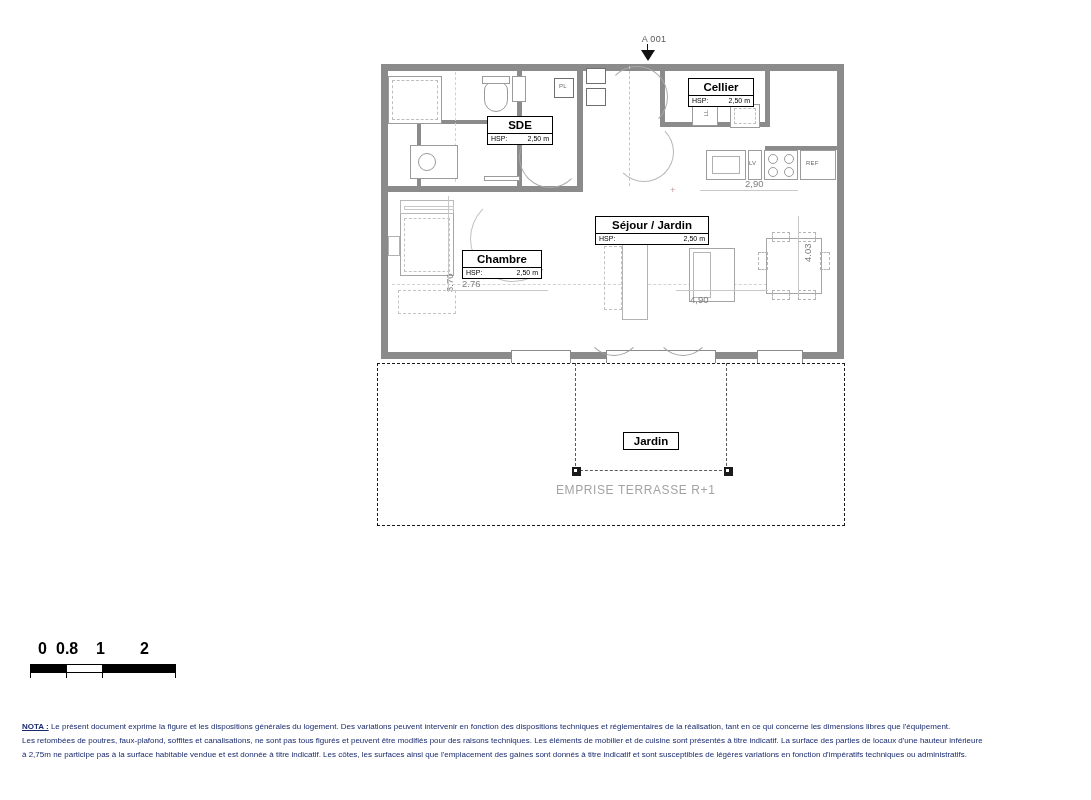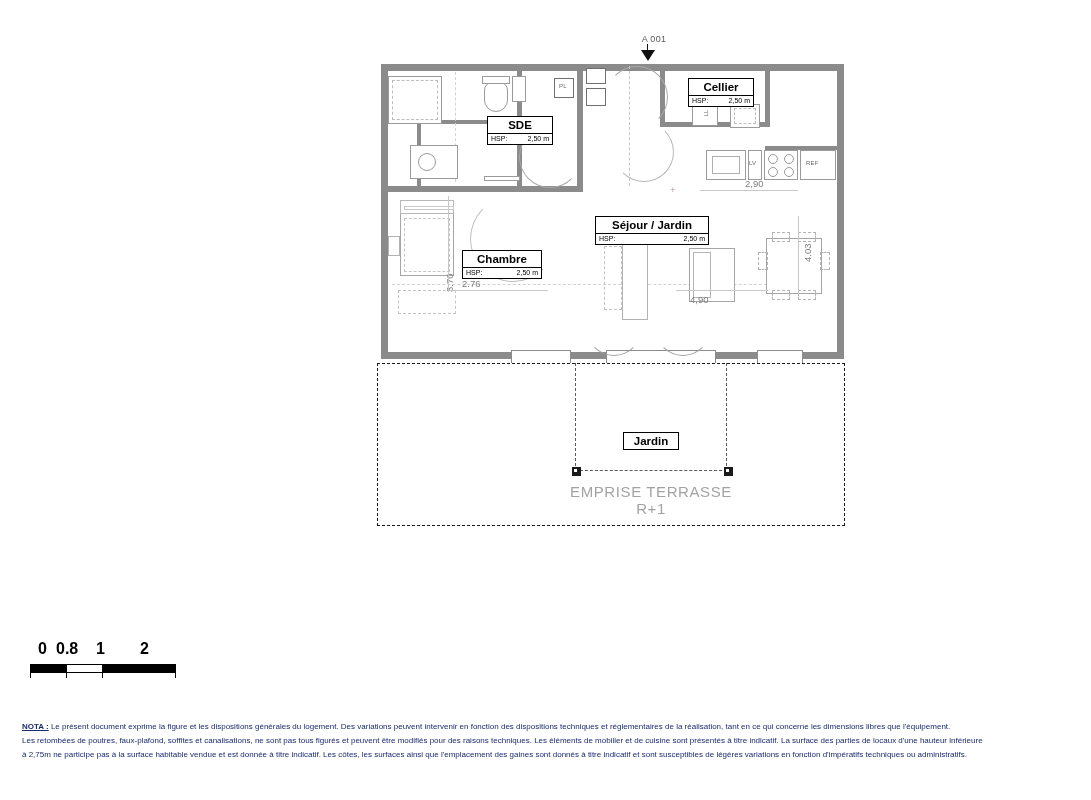--- a/index.html
+++ b/index.html
@@ -107,22 +107,22 @@
     position: absolute;
     left: 1px; top: 1px;
     width: 3px; height: 3px;
     background: #ffffff;
   }
   .terrace-text {
     position: absolute;
     left: 556px;
     top: 483px;
     width: 190px;
-    text-align: center;
-    font-size: 15px;
+    text-align: left;
+    font-size: 12px;
     color: #a3a3a3;
     letter-spacing: 0.6px;
   }
 
   
   .room-label {
     position: absolute;
     background: #ffffff;
     border: 1px solid #000000;
     text-align: center;

